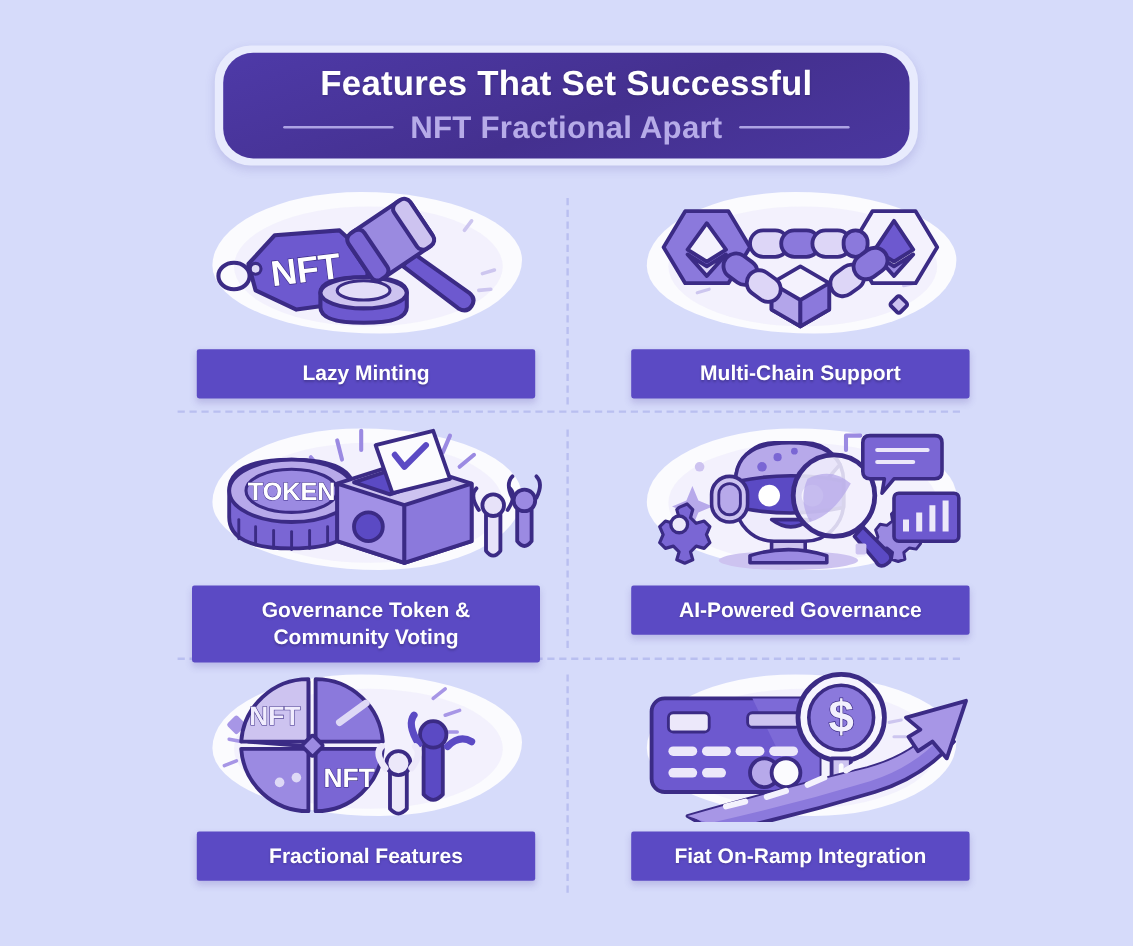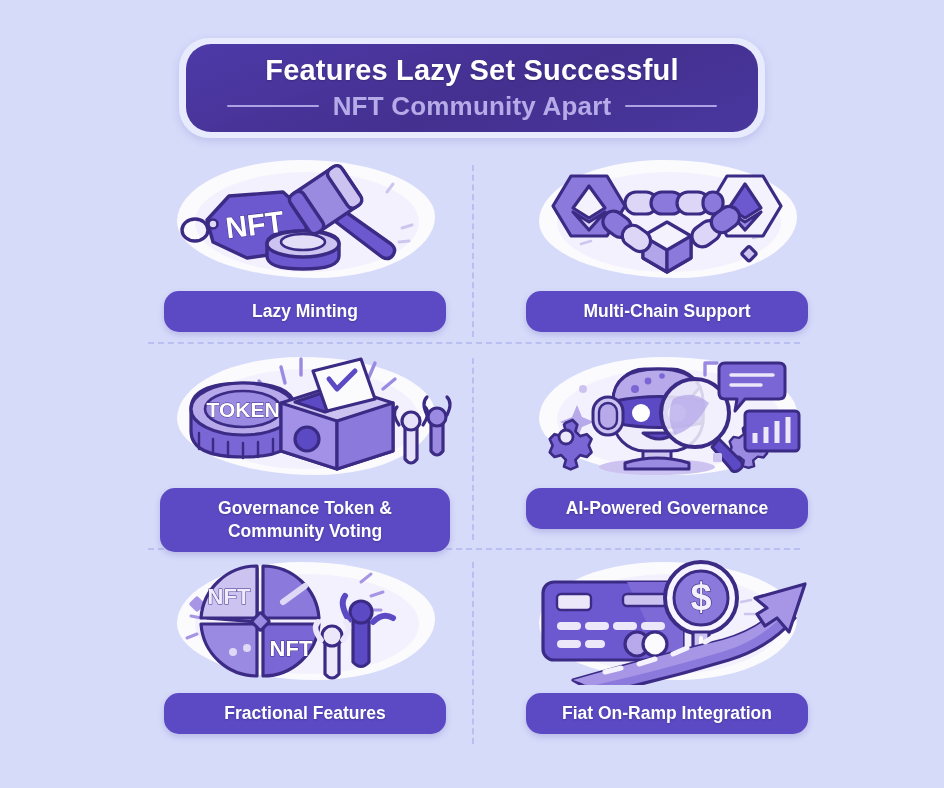--- a/index.html
+++ b/index.html
@@ -97,21 +97,21 @@
     background: #eceafb;
     border-radius: 50%;
     opacity: .55;
   }
 
   .label {
     margin-top: 8px;
     min-width: 282px;
     padding: 9px 22px;
     background: #5b4ac4;
-    border-radius: 15px;
+    border-radius: 2px;
     box-shadow: 0 3px 6px rgba(80,65,165,0.22);
     text-align: center;
     color: #ffffff;
     font-size: 17.5px;
     font-weight: bold;
     line-height: 1.32;
     text-shadow: 0 1px 2px rgba(0,0,0,0.22);
     white-space: pre-line;
   }
   .label.wide { min-width: 290px; }
@@ -134,24 +134,24 @@
   #vdiv3 { top: 562px; height: 182px; }
 
   
   .art svg { position: absolute; left: 0; top: 0; }
 </style>
 </head>
 <body>
 
 <div id="banner-wrap">
   <div id="banner">
-    <div id="banner-title">Features Lazy Set Successful</div>
+    <div id="banner-title">Features That Set Successful</div>
     <div id="banner-sub-row">
       <span class="sub-rule"></span>
-      <span id="banner-subtitle">NFT Community Apart</span>
+      <span id="banner-subtitle">NFT Fractional Apart</span>
       <span class="sub-rule"></span>
     </div>
   </div>
 </div>
 
 <div class="hdiv" id="hdiv1"></div>
 <div class="hdiv" id="hdiv2"></div>
 <div class="vdiv" id="vdiv1"></div>
 <div class="vdiv" id="vdiv2"></div>
 <div class="vdiv" id="vdiv3"></div>

